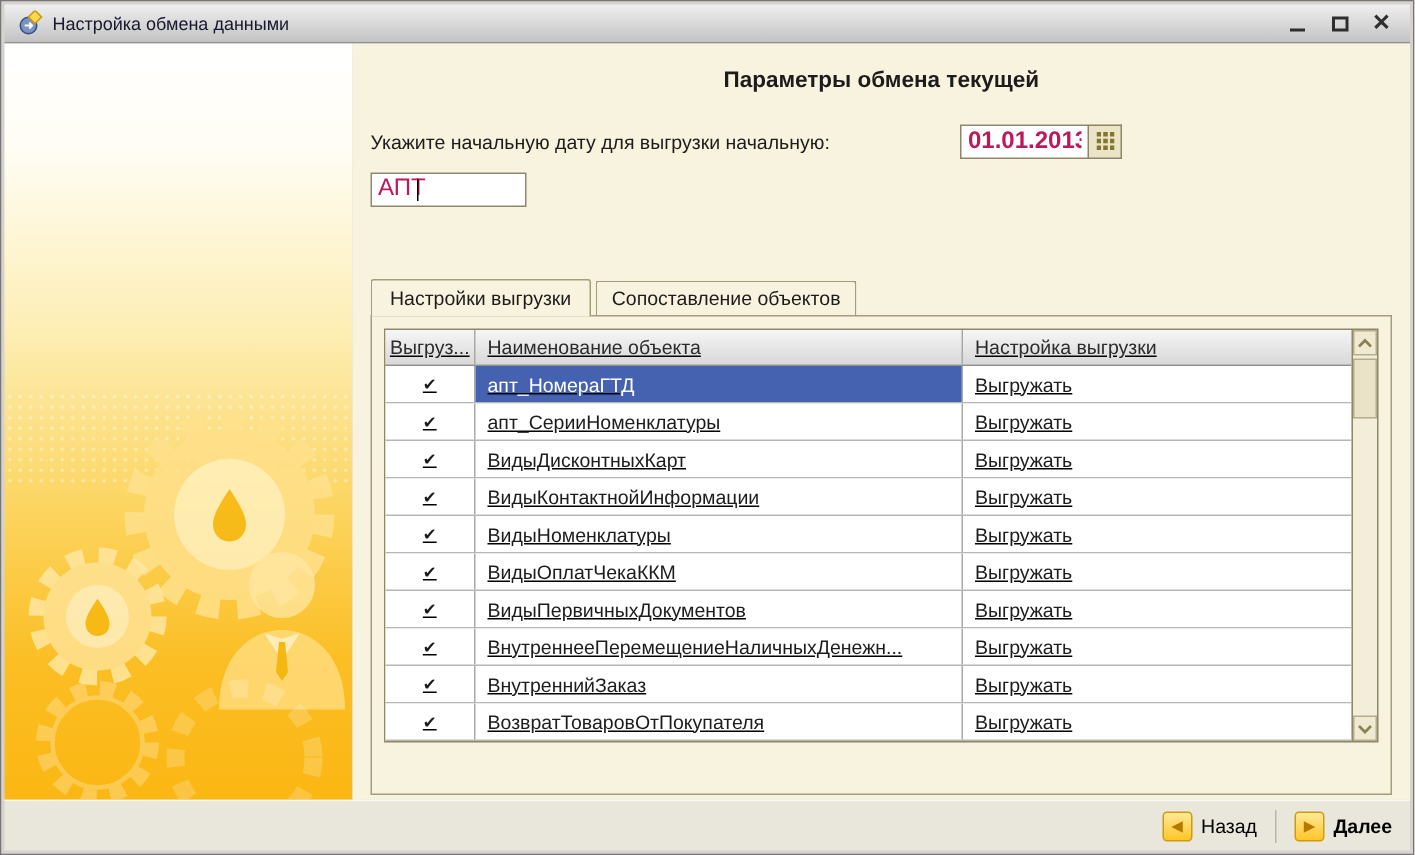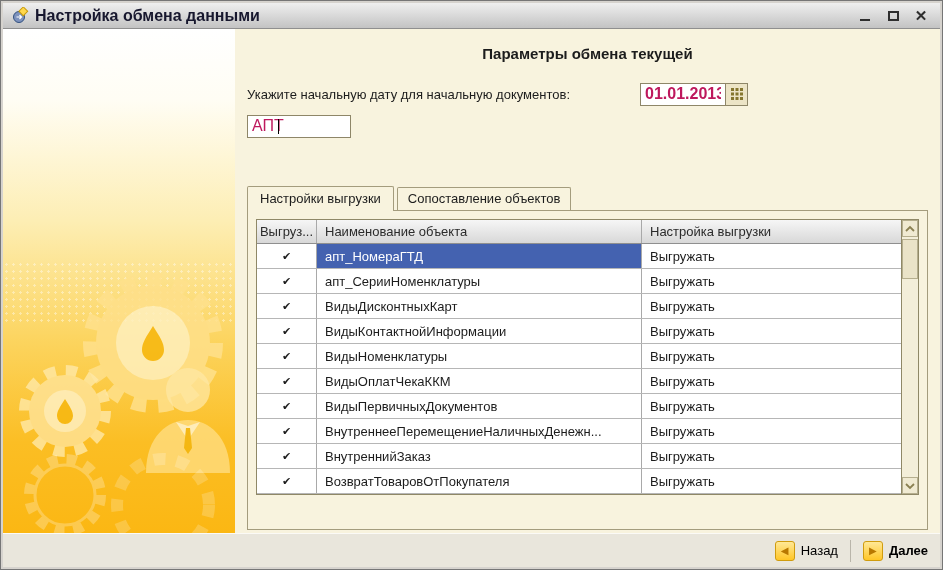--- a/index.html
+++ b/index.html
@@ -4,21 +4,21 @@
 <style>
   * { margin:0; padding:0; box-sizing:border-box; cursor:default; }
   html,body { width:943px; height:570px; background:#fff; font-family:"Liberation Sans", sans-serif; }
   .window { width:943px; height:570px; border:1px solid #767676; background:#d6d3ce; }
   .frame { width:100%; height:100%; border:2px solid #d6d3ce; display:flex; flex-direction:column; }
 
   
   .titlebar { height:26px; flex:0 0 26px; display:flex; align-items:center; padding:0 8px;
     background:linear-gradient(#efefef,#c3c3c3); border-bottom:1px solid #8f8f8f; }
   .app-icon { width:18px; height:18px; margin-right:6px; }
-  .wtitle { font-size:16px; font-weight:bold; color:#17172e; flex:1; }
+  .wtitle { font-size:12px; font-weight:normal; color:#17172e; flex:1; }
   .wcontrols { display:flex; align-items:center; gap:14px; padding-right:4px; }
   .wc { width:14px; height:14px; display:flex; align-items:center; justify-content:center; color:#2e2e2e; }
   .wc .bar { width:10px; height:2px; background:#2e2e2e; margin-top:9px; }
   .wc .box { width:11px; height:10px; border:2px solid #2e2e2e; }
   .wc.close { font-size:15px; font-weight:bold; line-height:14px; }
 
   .midrow { flex:1; display:flex; min-height:0; }
 
   
   .sidebar { width:232px; flex:0 0 232px; position:relative; overflow:hidden;
@@ -50,21 +50,21 @@
   .tab.active { padding:4px 12px 5px; margin-bottom:-1px; background:#f8f3de; z-index:3; }
   .panel { border:1px solid #a49c7d; height:320px; background:#f8f3de; padding:6px 8px 0; position:relative; z-index:1; }
 
   .toolbar { height:30px; display:flex; align-items:center; gap:8px; }
   .tb-icon { width:18px; height:18px; display:flex; align-items:center; justify-content:center; }
   .tb-icon.dim { opacity:.55; }
   .tb-sep { width:1px; height:18px; background:#b3ab8d; margin:0 2px; }
   .tb-label { font-size:13px; color:#1c1c1c; }
 
   
-  .table { position:relative; margin-top:2px; border:1px solid #8f8867; background:#f3eed9; height:276px; }
+  .table { position:relative; margin-top:2px; border:1px solid #8f8867; background:#f3eed9; height:276px;text-decoration:underline; }
   .thead, .trow { display:flex; margin-right:17px; }
   .thead { height:24px; background:linear-gradient(#f6f6f6,#d8d8d8); border-bottom:1px solid #8f8f8f; }
   .th { font-size:13px; color:#2b2b2b; display:flex; align-items:center; }
   .c-check { width:60px; flex:0 0 60px; justify-content:center; text-align:center; border-right:1px solid #a9a9a9; }
   .c-name  { width:325px; flex:0 0 325px; padding-left:8px; border-right:1px solid #a9a9a9; }
   .c-set   { flex:1; padding-left:8px; }
   .trow { height:25px; background:#fff; border-bottom:1px solid #b6b6b6; }
   .tcell { font-size:13px; color:#1c1c1c; display:flex; align-items:center; }
   .tcell.c-check { font-size:11px; }
   .tcell.selected { background:#4462b0; color:#fff; }
@@ -142,21 +142,21 @@
         <g transform="translate(160,272)" opacity="0.2">
           <circle r="46" fill="none" stroke="#fff" stroke-width="12" stroke-dasharray="12 11"></circle>
         </g>
       </svg>
     </div>
 
     <div class="main">
       <div class="heading">Параметры обмена текущей</div>
 
       <div class="frow first">
-        <label>Укажите начальную дату для начальную документов:</label>
+        <label>Укажите начальную дату для выгрузки начальную:</label>
         <span class="date-wrap">
           <input class="tfield date-input" value="01.01.2013" style="">
           <button class="cal-btn">
             <svg width="12" height="12" viewBox="0 0 12 12">
               <g fill="#85762f">
                 <rect x="0" y="0" width="3" height="3"></rect>
                     <rect x="4.5" y="0" width="3" height="3"></rect>
                     <rect x="9" y="0" width="3" height="3"></rect>
                 <rect x="0" y="4.5" width="3" height="3"></rect>
                     <rect x="4.5" y="4.5" width="3" height="3"></rect>

